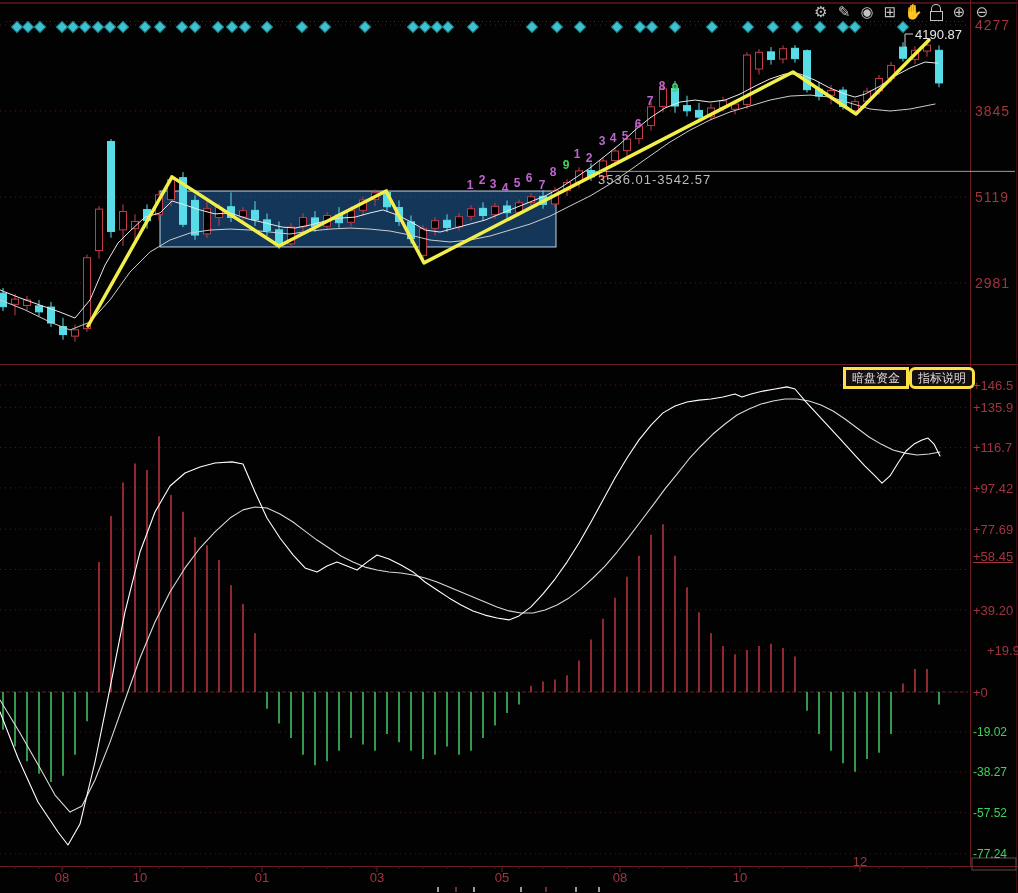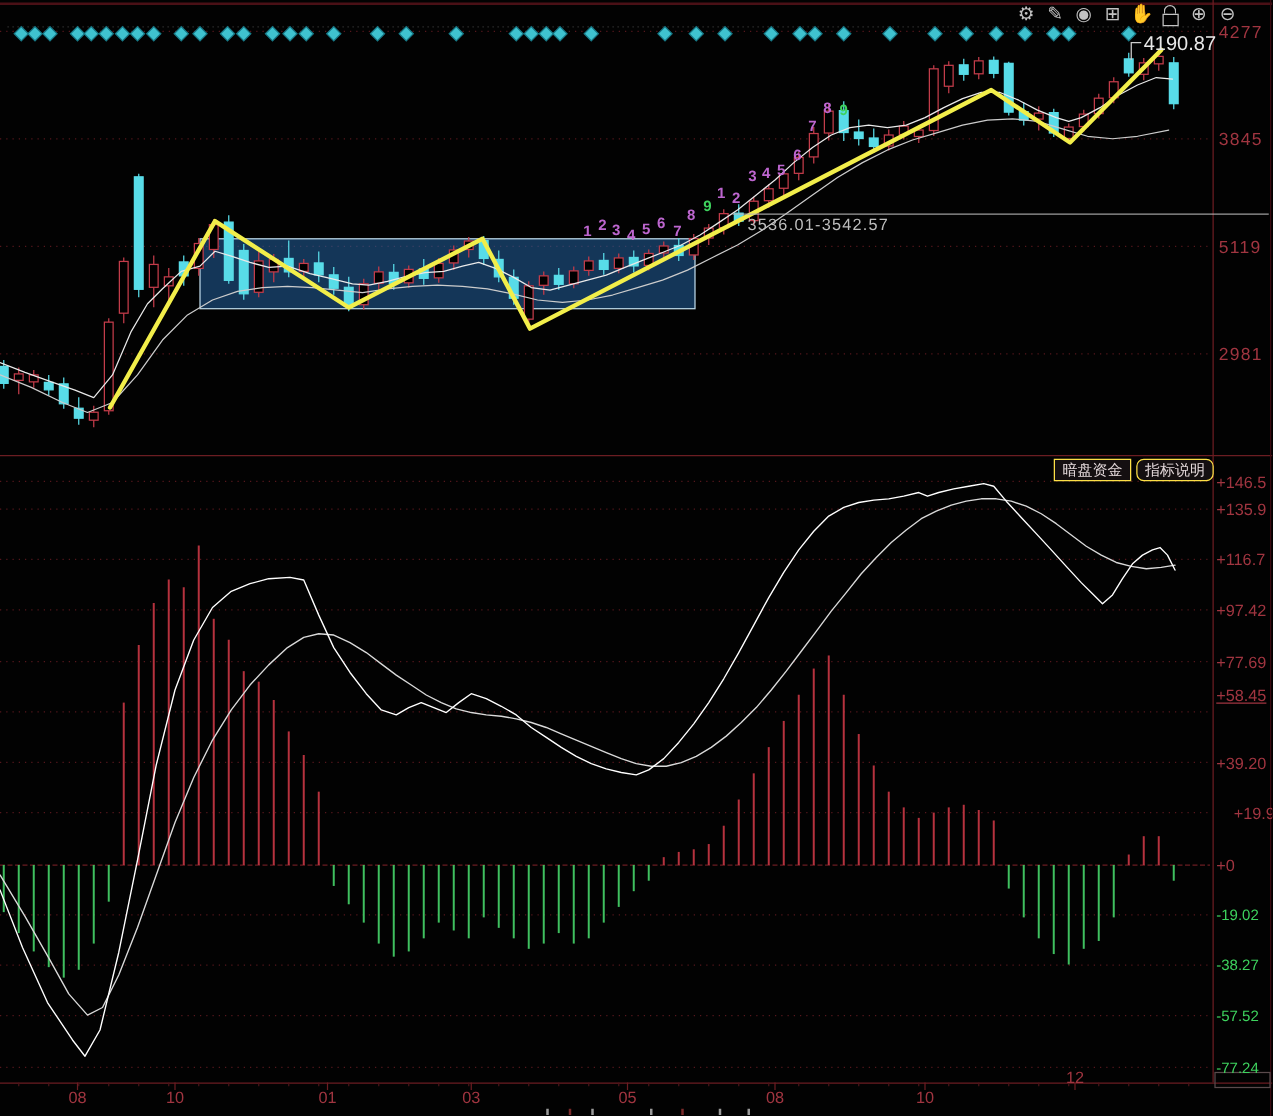--- a/index.html
+++ b/index.html
@@ -14,24 +14,24 @@
   .seq{font-size:12px;font-weight:600;transform:translate(-50%,-50%);}
   .seq-p{color:#bd66cf;}
   .seq-g{color:#3ed35e;}
   #toolbar{position:absolute;left:812px;top:3px;display:flex;gap:5px;align-items:center;}
   #toolbar .tbi{width:18px;height:18px;color:#c2c2c2;font-size:15px;line-height:18px;
        text-align:center;cursor:pointer;}
   .lock-shackle{width:8px;height:6px;border:1.5px solid #c2c2c2;border-bottom:none;
        border-radius:5px 5px 0 0;margin:1px auto 0;}
   .lock-body{width:11px;height:8px;border:1.5px solid #c2c2c2;margin:0 auto;}
   .panel-btn{position:absolute;top:367px;height:16px;line-height:16px;padding:0 6px;
-       font-size:12px;color:#e3d8da;background:#140f11;border:1px solid #fde047;cursor:pointer;}
+       font-size:12px;color:#e3d8da;background:#140f11;border:3px solid #fde047;cursor:pointer;}
   #btn-darkpool{left:843px;}
   #btn-indhelp{left:909px;border-radius:6px;}
-  #annotation{position:absolute;font-size:16px;color:#e8e8e8;}
+  #annotation{position:absolute;font-size:13px;color:#e8e8e8;}
   #res-label{position:absolute;font-size:13px;color:#bdbdbd;letter-spacing:1px;}
   .strip-mark{position:absolute;background:#9a9a9a;width:2px;height:5px;top:887px;}
 </style>
 </head>
 <body>
 
 <div id="app">
   <svg id="canvas" width="1018" height="893">
       <line x1="0" y1="3" x2="1018" y2="3" stroke="#4a1016" stroke-width="2"></line>
       <line x1="0" y1="364.5" x2="1018" y2="364.5" stroke="#6b1d22" stroke-width="1"></line>

